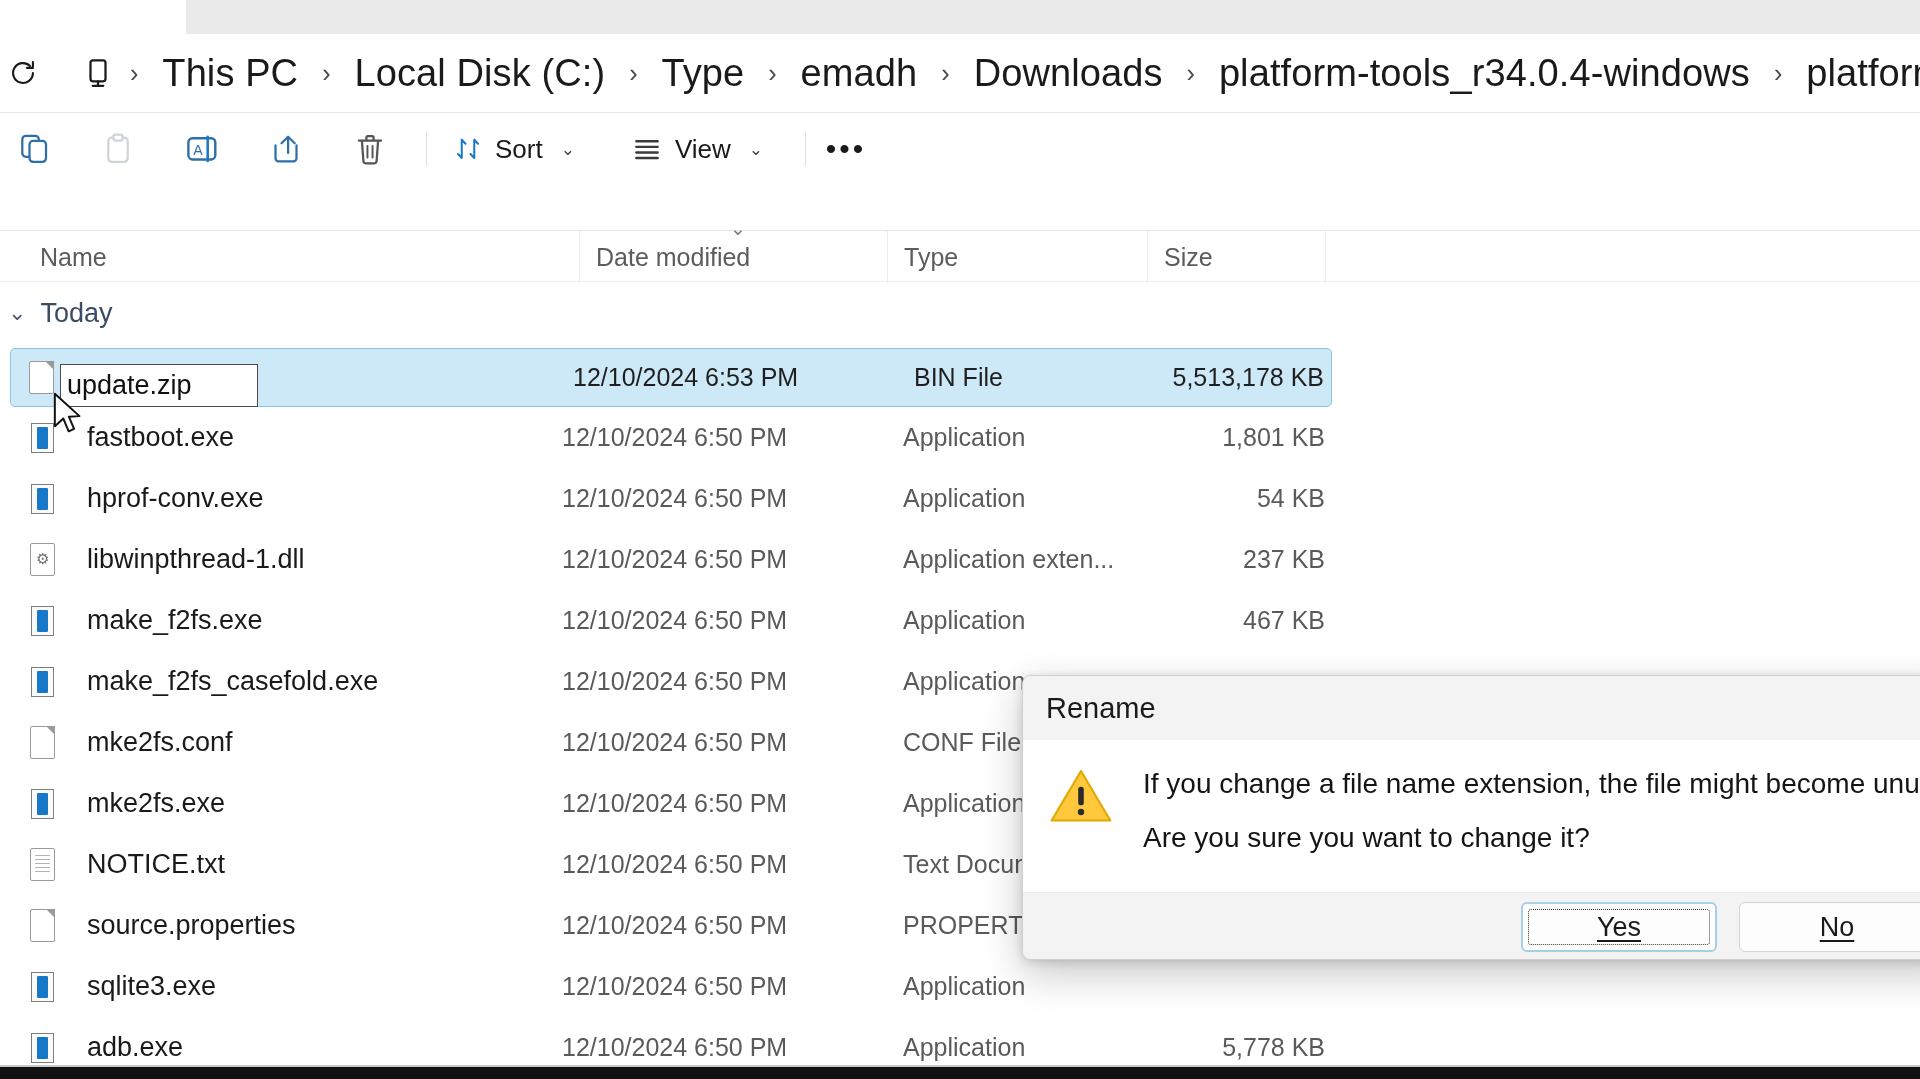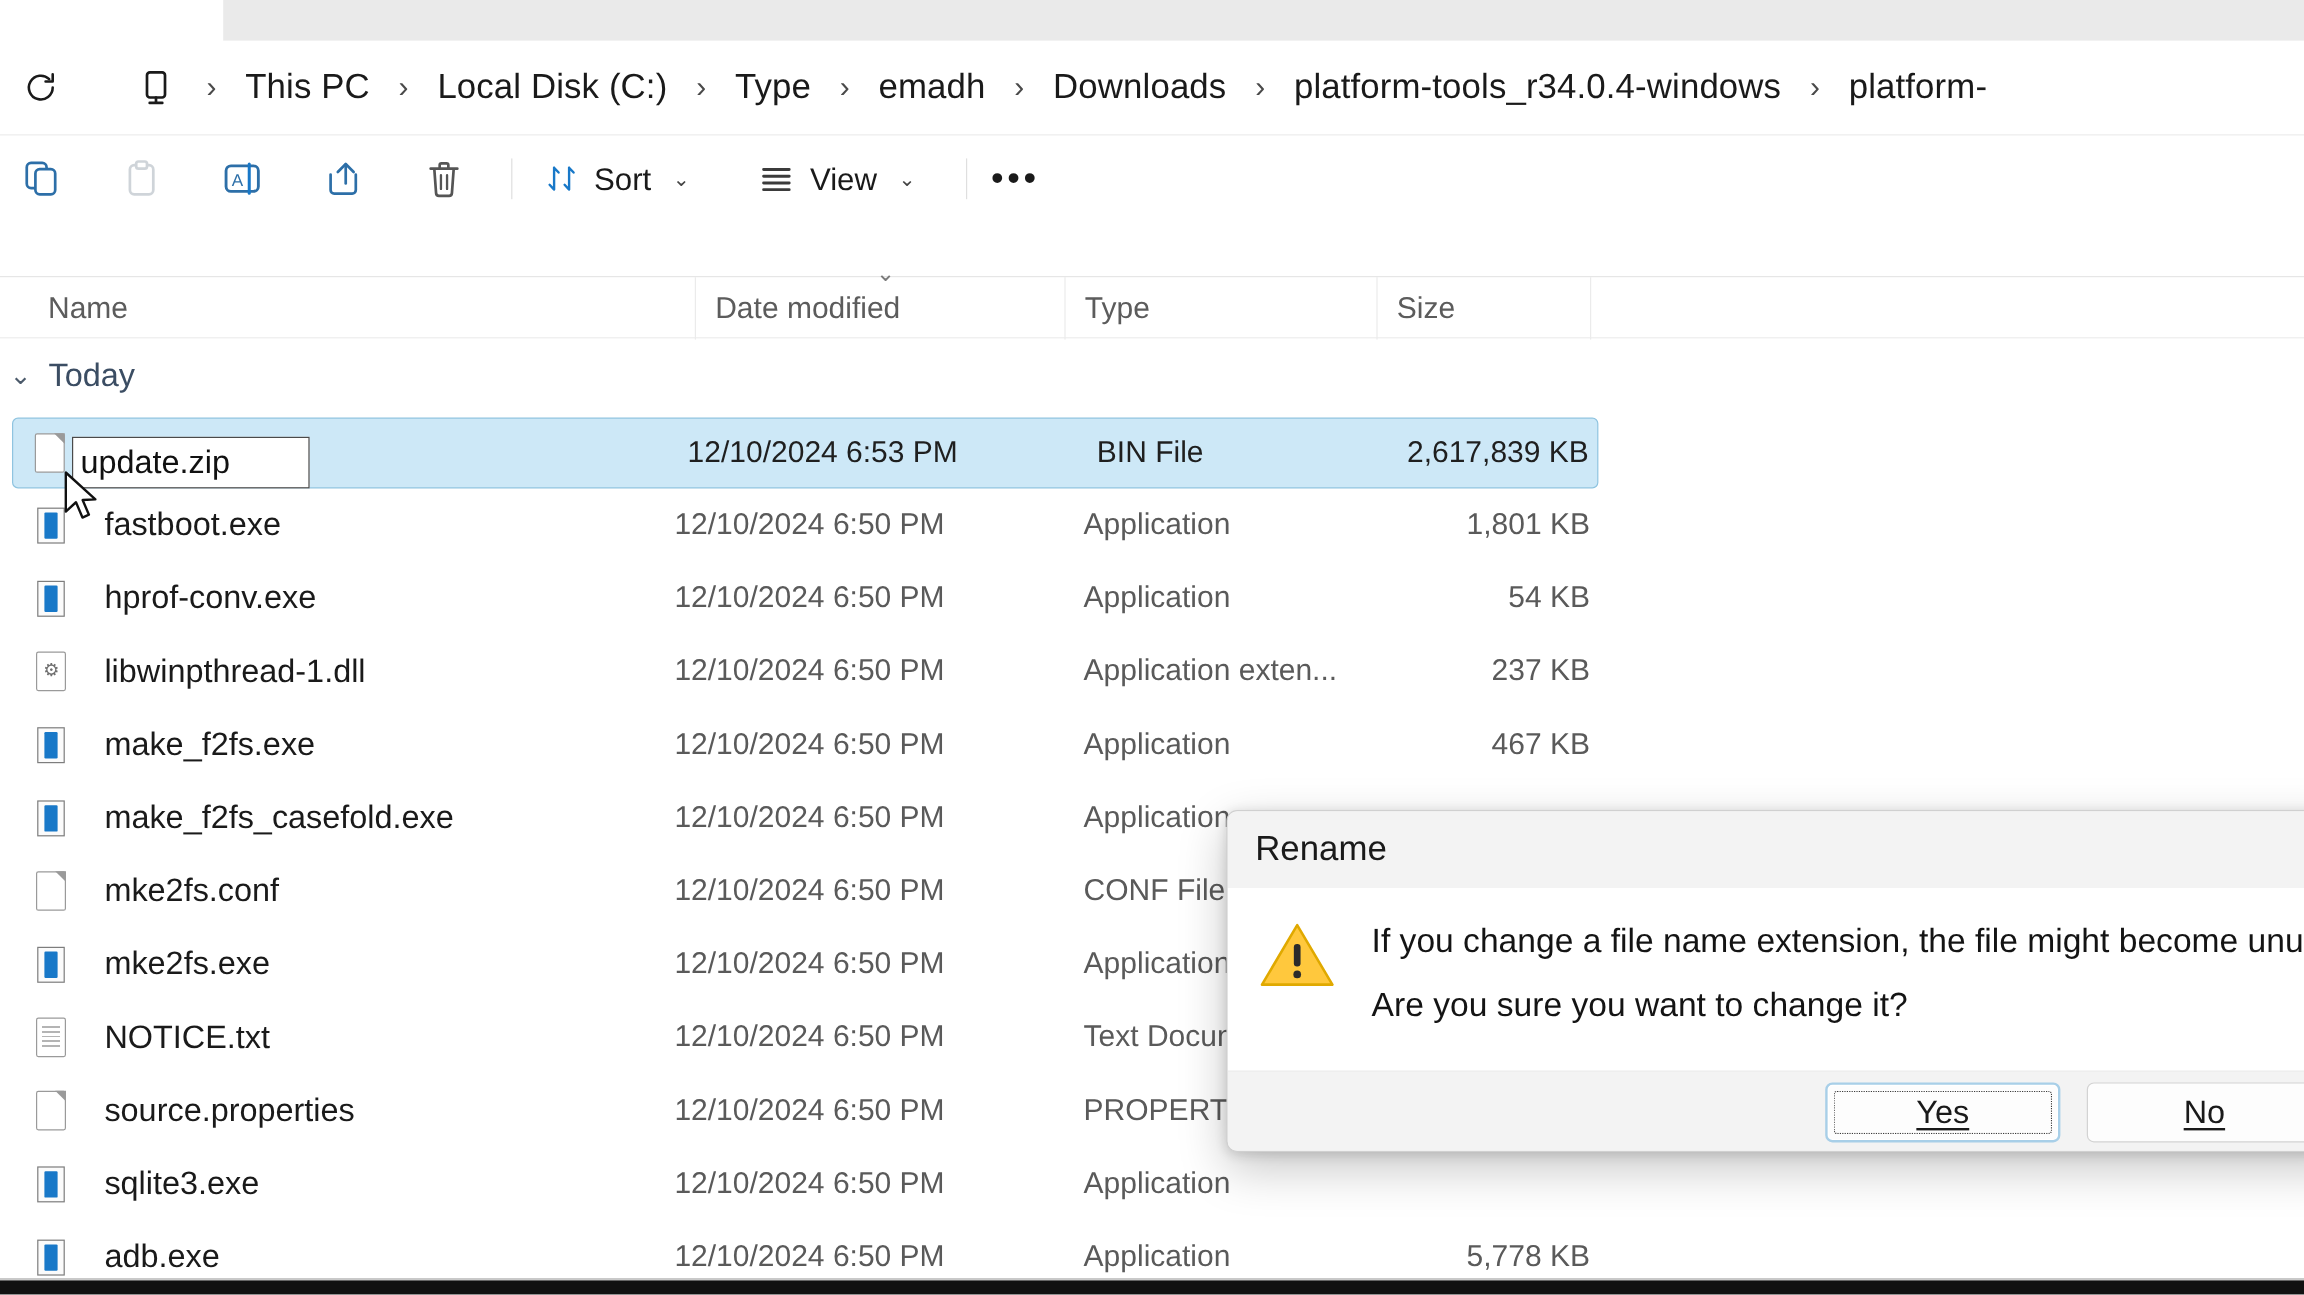--- a/index.html
+++ b/index.html
@@ -46,21 +46,21 @@
     width: 56px; height: 56px;
     display: flex; align-items: center; justify-content: center;
     border-radius: 6px;
   }
   .pc-icon-wrap {
     margin-left: 40px;
     width: 56px; height: 56px;
     display: flex; align-items: center; justify-content: center;
   }
   .crumb {
-    font-size: 29px;
+    font-size: 38px;
     color: #1a1a1a;
     padding: 6px 10px;
     border-radius: 5px;
     white-space: nowrap;
     letter-spacing: 0.1px;
   }
   .crumb-sep {
     color: #4a4a4a;
     font-size: 25px;
     padding: 0 14px;
@@ -430,21 +430,21 @@
       <div class="row selected">
         <div class="cell-name">
           <span class="ficon">
             <span class="page"></span>
             <span class="fold"></span>
           </span>
           <span style="visibility:hidden">update.zip</span>
         </div>
         <div class="cell-date">12/10/2024 6:53 PM</div>
         <div class="cell-type">BIN File</div>
-        <div class="cell-size">2,617,839 KB</div>
+        <div class="cell-size">5,513,178 KB</div>
       </div>
       <div class="row">
         <div class="cell-name">
           <span class="ficon exe">
             <span class="exeframe"></span>
             <span class="exebar"></span>
           </span>
           <span>fastboot.exe</span>
         </div>
         <div class="cell-date">12/10/2024 6:50 PM</div>

